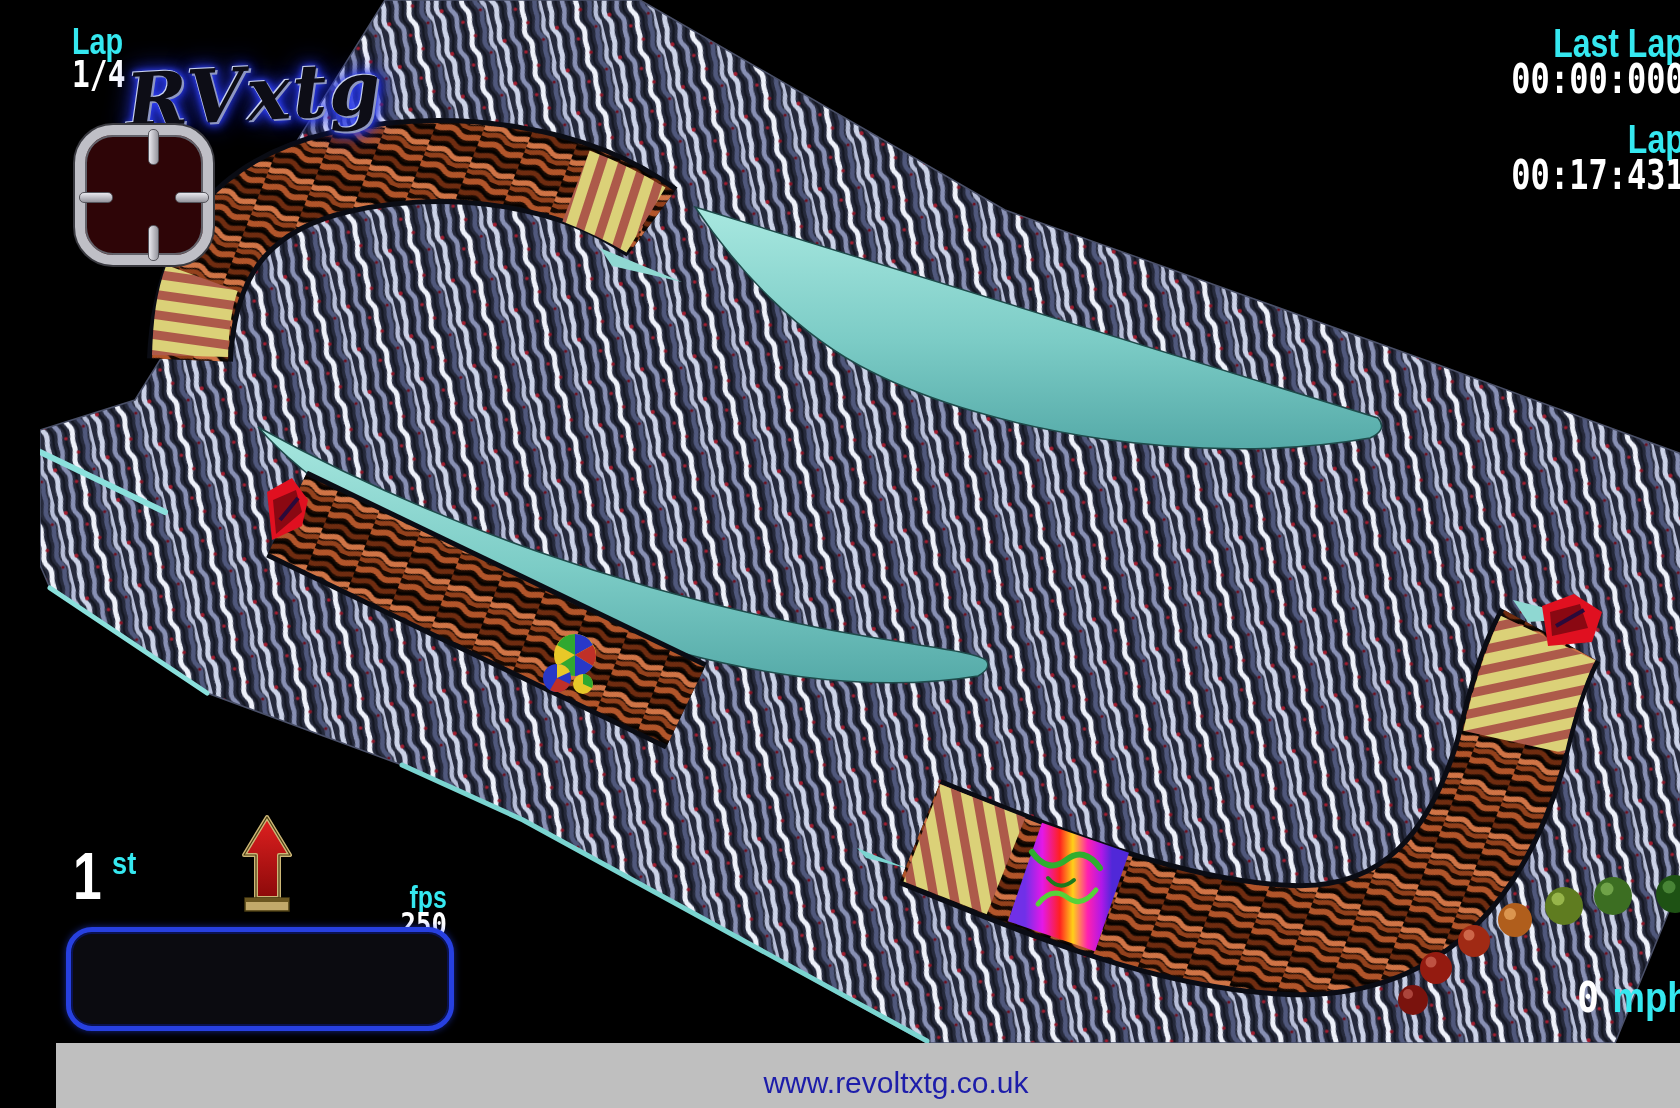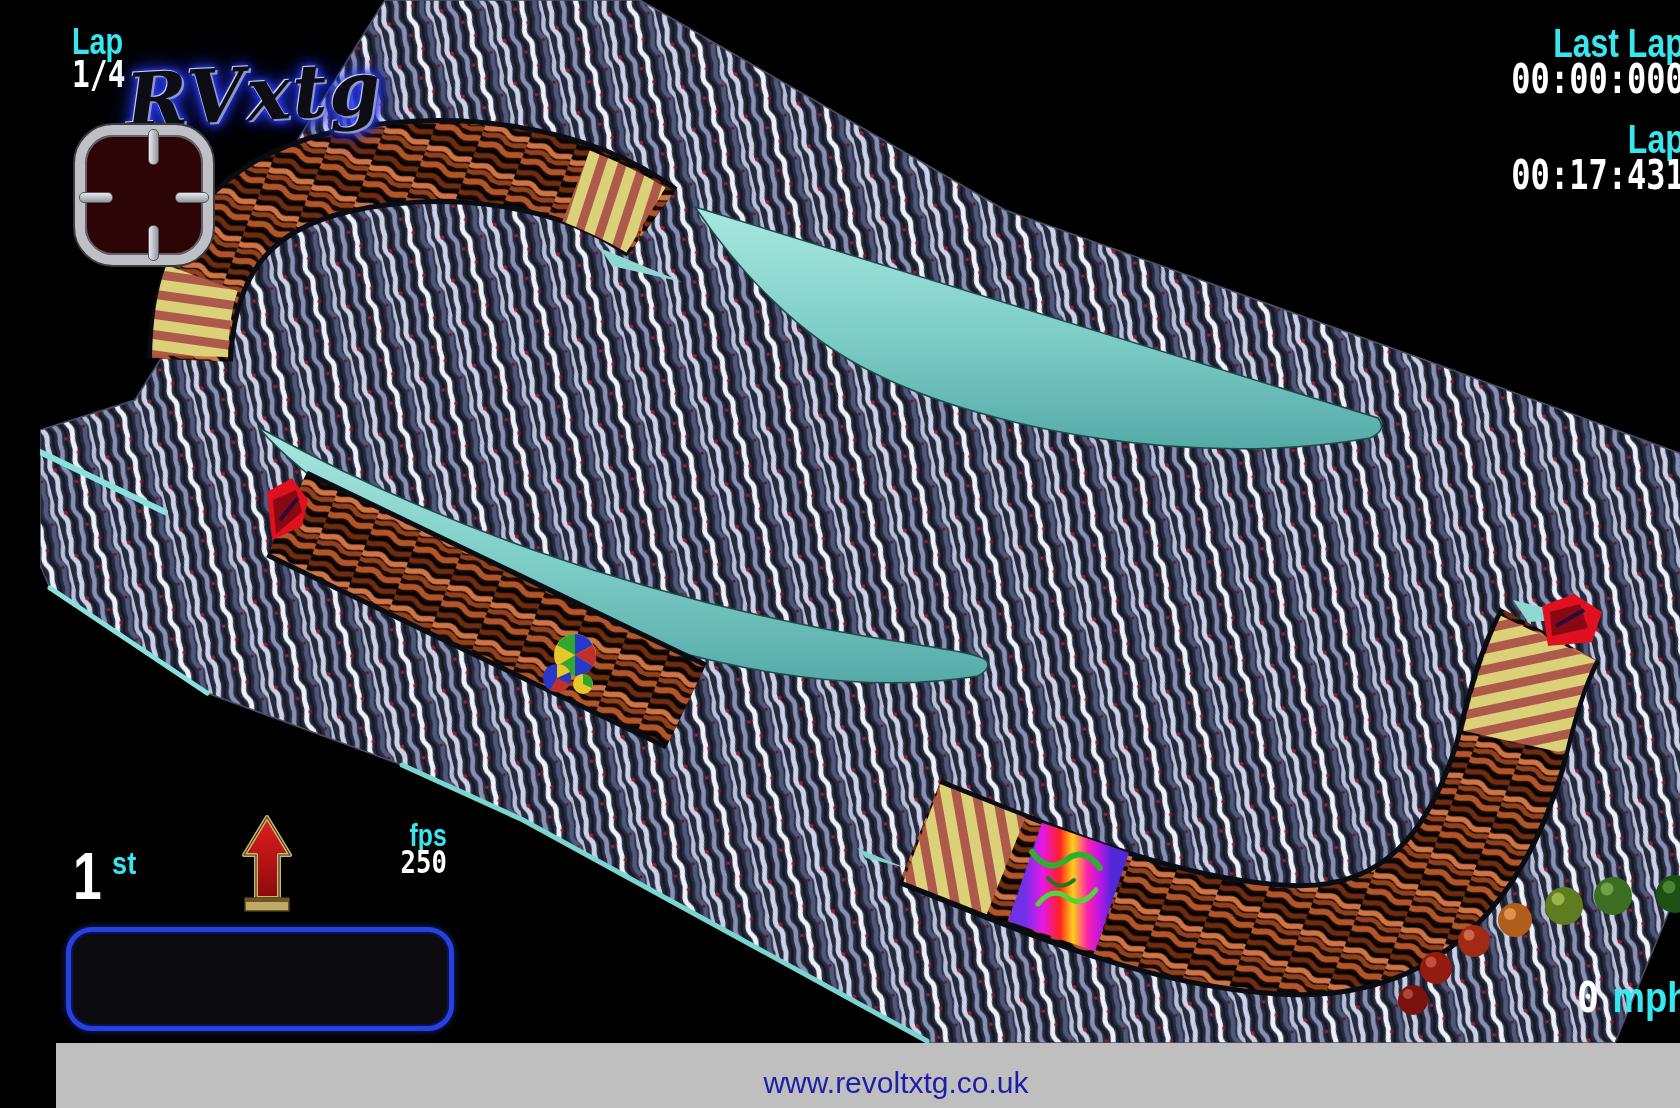--- a/index.html
+++ b/index.html
@@ -41,21 +41,21 @@
   .tlabel{font-size:40px;font-weight:bold;line-height:35px;}
   .tvalue{font-size:40px;font-weight:bold;line-height:37px;}
 
   #pos-block{left:33px;top:846px;display:flex;align-items:flex-start;}
   #pos-number{font-size:66px;font-weight:bold;line-height:60px;transform:scaleX(.78);transform-origin:0 0;}
   #pos-suffix{font-size:32px;font-weight:bold;line-height:30px;margin-left:2px;margin-top:2px;
               transform:scaleX(.85);transform-origin:0 0;}
 
   #dir-arrow{left:202px;top:814px;width:50px;height:100px;}
 
-  #fps-block{right:1273px;top:823px;text-align:right;}
+  #fps-block{right:1273px;top:885px;text-align:right;}
   #fps-block .lbl{font-size:31px;font-weight:bold;line-height:25px;}
   #fps-block .val{font-size:32px;font-weight:bold;line-height:28px;}
 
   #speed-block{right:30px;top:972px;display:flex;gap:16px;align-items:baseline;
                transform:scaleX(.85);transform-origin:100% 50%;}
   #speed-block .val{font-size:43px;font-weight:bold;}
   #speed-block .unit{font-size:43px;font-weight:bold;}
 
   #message-box{left:26px;top:927px;width:378px;height:94px;background:#0b0b10;
                border:5px solid var(--box-blue);border-radius:26px;

